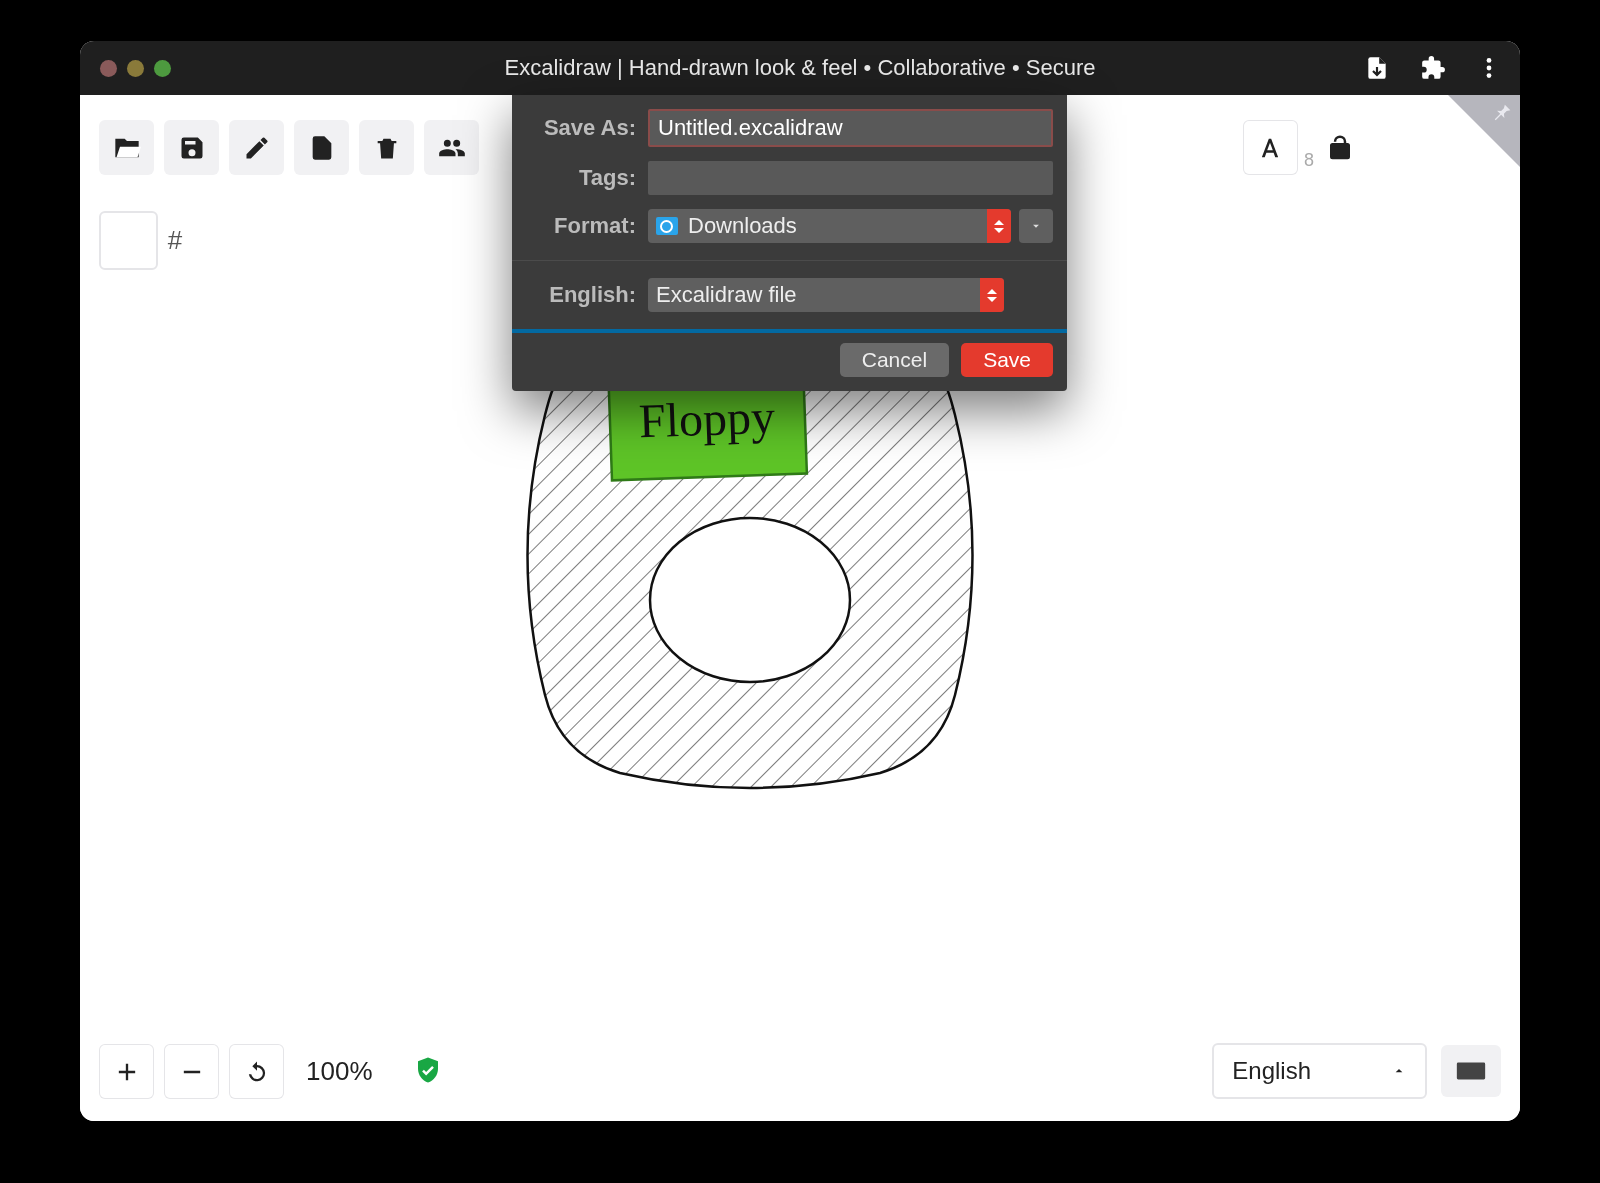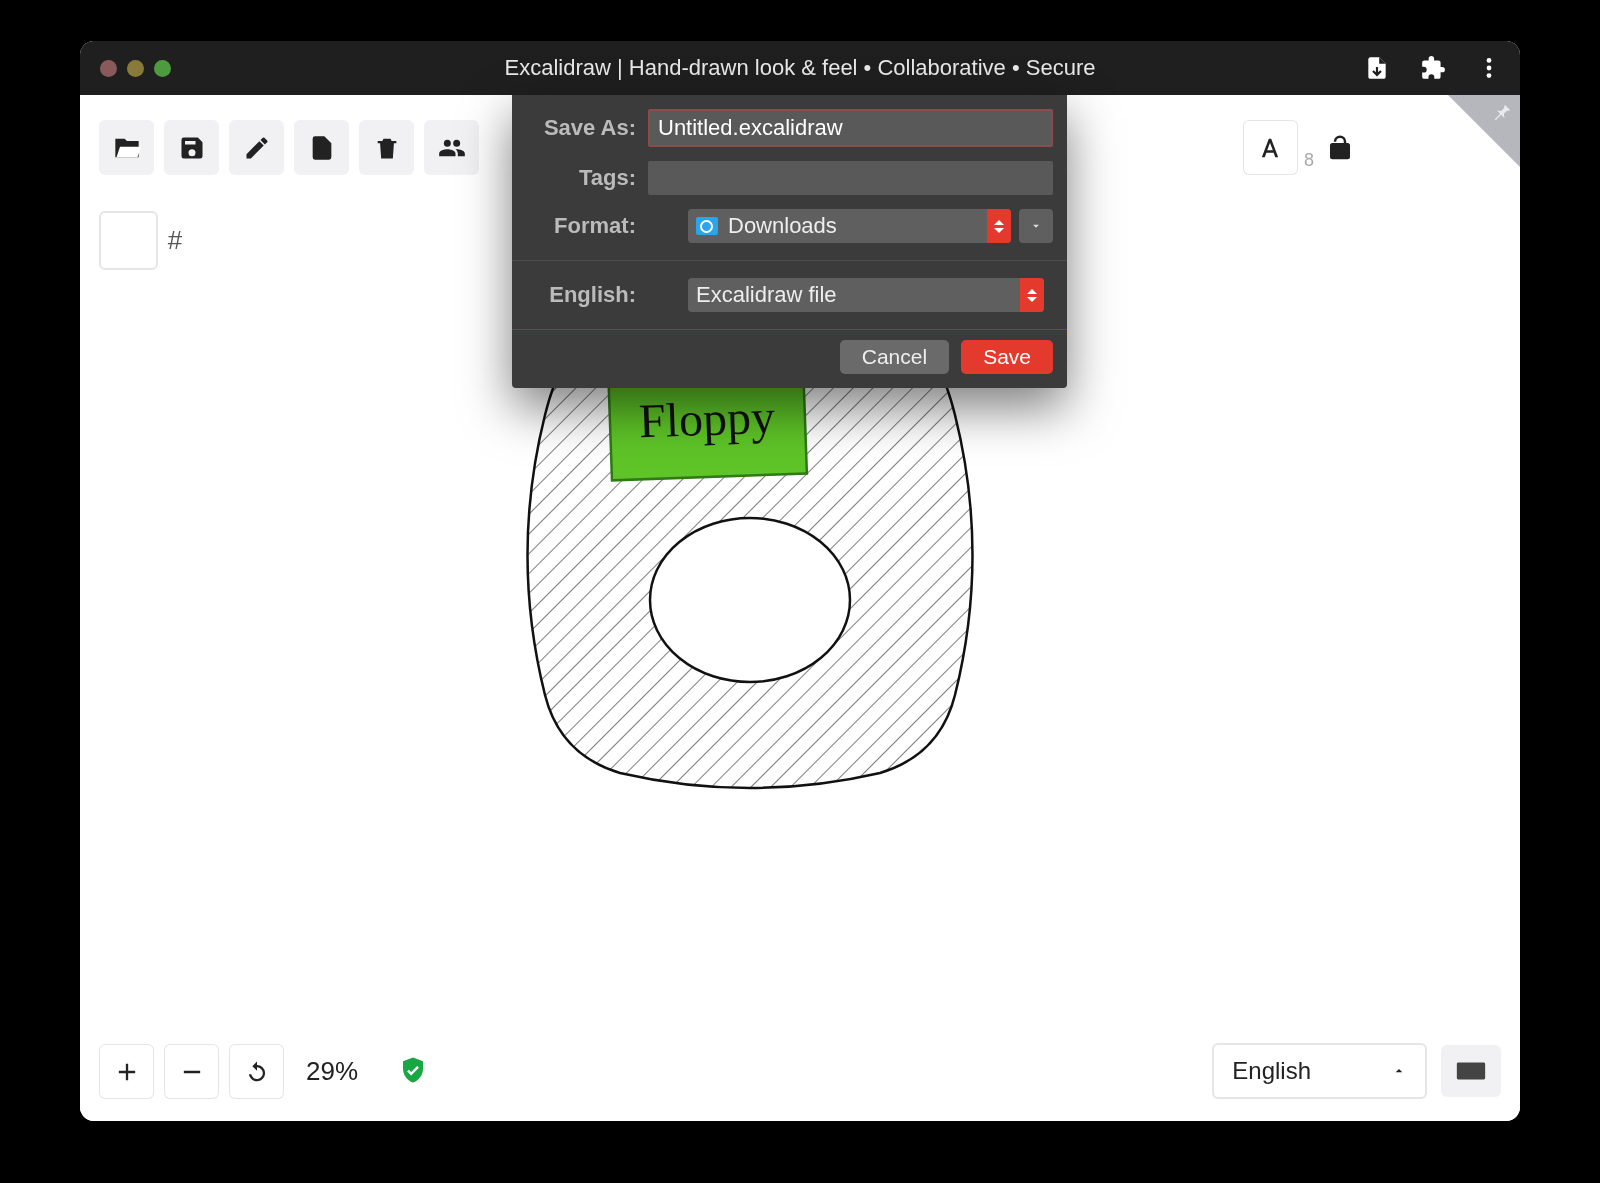--- a/index.html
+++ b/index.html
@@ -50,31 +50,31 @@
   .kb svg{width:34px;height:34px;fill:#444}
   
   .drawing{position:absolute; left:410px; top:200px; width:520px; height:540px;}
   
   .dlg { position:absolute; left:432px; top:54px; width:555px; background:#3b3b3b; color:#ccc; box-shadow:0 20px 50px rgba(0,0,0,.5); border-radius:0 0 4px 4px; overflow:hidden; }
   .dlg .row { display:flex; align-items:center; padding:7px 14px 7px 0; }
   .dlg .lab { width:124px; text-align:right; padding-right:12px; font-size:22px; color:#bbb;font-weight:bold; }
   .dlg .inwrap { flex:1; display:flex; gap:8px; }
   .dlg input[type=text]{ height:34px; background:#595959; border:2px solid #8a4c4a; border-radius:2px; padding:0 8px; font-size:22px; color:#fff; width:100%; }
   .dlg .tags{height:34px;background:#595959;border-radius:2px}
-  .dlg .sel{height:34px;background:#5f5f5f;border-radius:4px;display:flex;align-items:center;padding:0 8px;font-size:22px;color:#eee;position:relative;flex:1;margin-left:40px;}
+  .dlg .sel{height:34px;background:#5f5f5f;border-radius:4px;display:flex;align-items:center;padding:0 8px;font-size:22px;color:#eee;position:relative;flex:1;}
   .sel .folder{width:22px;height:18px;background:#2aa4ea;border-radius:2px;margin-right:10px;position:relative}
   .sel .folder:before{content:"";position:absolute;left:4px;top:3px;width:9px;height:9px;border:2px solid #fff;border-radius:50%}
   .sel .chv{position:absolute;right:0;top:0;width:24px;height:34px;background:#e43a2d;border-radius:0 4px 4px 0;display:flex;flex-direction:column;justify-content:center;align-items:center;}
   .sel .chv:before,.sel .chv:after{content:"";width:0;height:0;border-left:5px solid transparent;border-right:5px solid transparent}
   .sel .chv:before{border-bottom:5px solid #fff;margin-bottom:3px}
   .sel .chv:after{border-top:5px solid #fff}
   .expand{width:34px;height:34px;background:#5f5f5f;border-radius:4px;display:flex;align-items:center;justify-content:center}
   .expand svg{width:14px;height:14px;fill:#ddd}
   .dlg hr{border:none;border-top:1px solid #4b4b4b;margin:10px 0}
-  .dlg .btnrow{display:flex;justify-content:flex-end;gap:12px;padding:10px 14px 14px;border-top:1px solid #0369a1;margin-top:10px}
+  .dlg .btnrow{display:flex;justify-content:flex-end;gap:12px;padding:10px 14px 14px;border-top:4px solid #0369a1;margin-top:10px}
   .dlg .btn{height:34px;border-radius:5px;padding:0 22px;font-size:21px;display:flex;align-items:center;justify-content:center;cursor:default}
   .dlg .btn.cancel{background:#6a6a6a;color:#eee}
   .dlg .btn.save{background:#e43a2d;color:#fff}
 </style>
 </head>
 <body>
 
 <div class="outer">
   <div class="window">
 
@@ -193,21 +193,21 @@
         <div class="tbtn">
             <svg viewBox="0 0 24 24">
               <path d="M5 11h14v2H5z"></path>
             </svg>
           </div>
         <div class="tbtn">
             <svg viewBox="0 0 24 24">
               <path d="M12 6V3L8 7l4 4V8a5 5 0 1 1-4.9 6H5a7 7 0 1 0 7-8z"></path>
             </svg>
           </div>
-        <span class="zoom">29%</span>
+        <span class="zoom">100%</span>
         <span class="shield"><svg viewBox="0 0 24 24">
               <path d="M12 2l8 3v6c0 5-3.4 9.7-8 11-4.6-1.3-8-6-8-11V5z"></path>
               <path fill="#fff" d="m10.5 13.5 4.8-4.8 1.4 1.4-6.2 6.2-3.2-3.2 1.4-1.4z"></path>
             </svg></span>
       </div>
 
       <div class="br">
         <div class="lang">
           <span>English</span>
           <svg viewBox="0 0 24 24">

